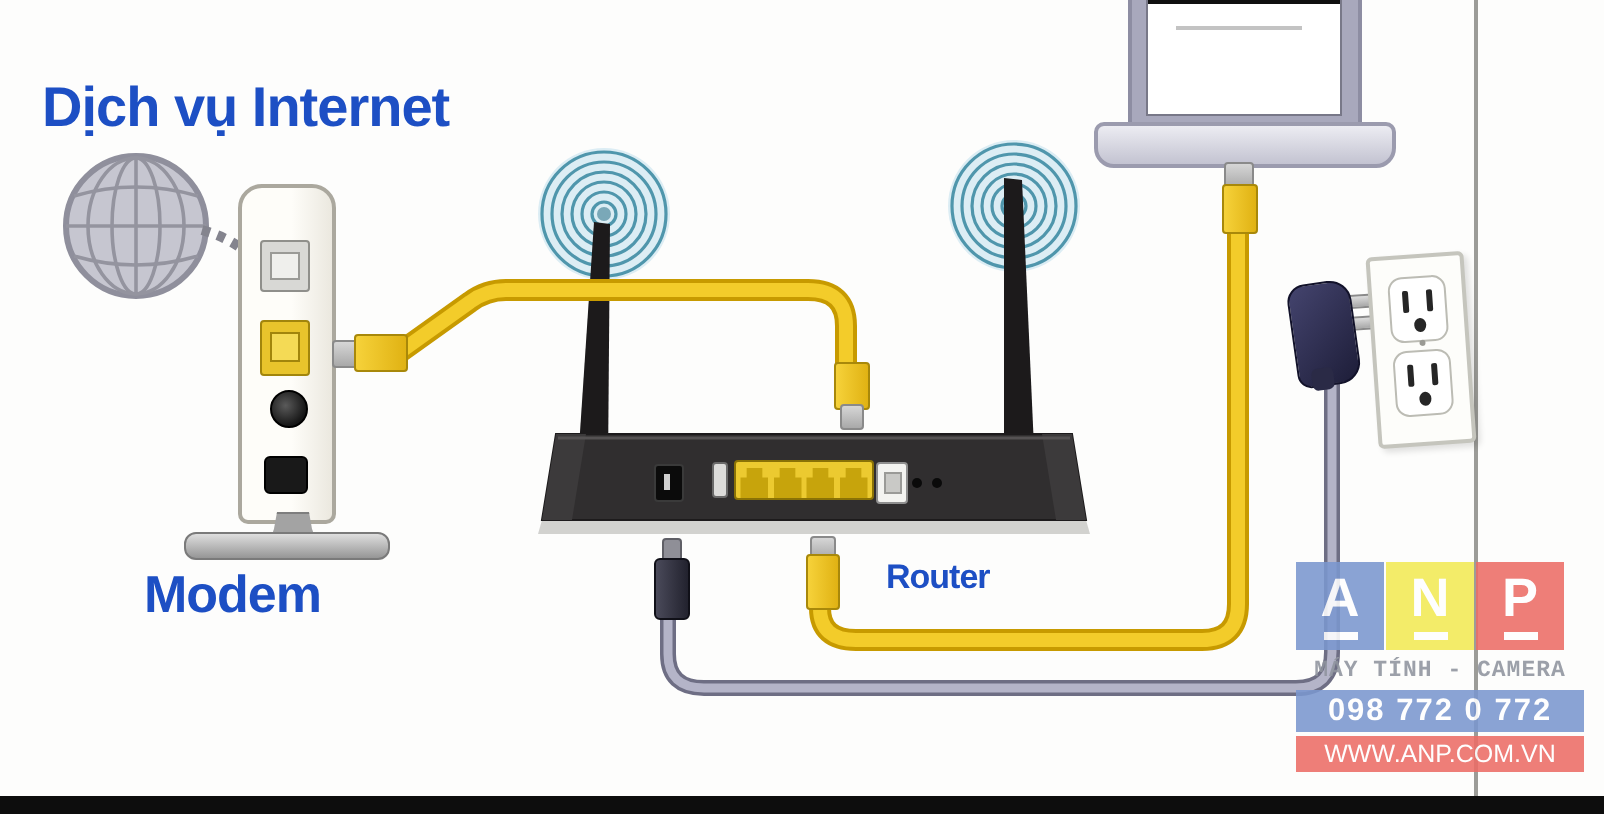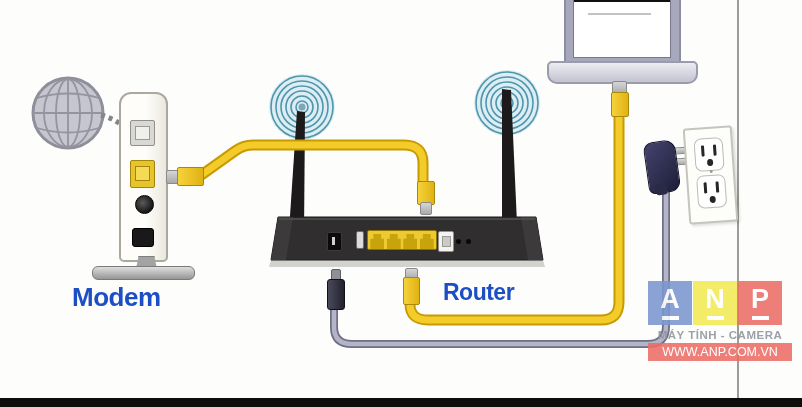--- a/index.html
+++ b/index.html
@@ -5,21 +5,21 @@
   html,body{margin:0;padding:0;background:#fff;}
   #canvas{
     position:relative;width:802px;height:407px;overflow:hidden;
     background:#fdfdfc;font-family:"Liberation Sans",sans-serif;
   }
   .abs{position:absolute;}
   
   .diagram-label{position:absolute;font-weight:bold;color:#1d4fc4;letter-spacing:-0.5px;}
   #title-label{left:21px;top:38px;font-size:28px;}
   #modem-label{left:72px;top:282px;font-size:26px;}
-  #router-label{left:443px;top:279px;font-size:23px;}
+  #router-label{left:443px;top:279px;font-size:17px;}
   
   #wall-line{left:737px;top:0;width:2px;height:398px;background:#9c9c98;}
   
   #modem-body{left:119px;top:92px;width:45px;height:166px;
     background:linear-gradient(to right,#fefdf9 55%,#ebe8df);
     border:2px solid #aba89e;border-radius:12px 12px 5px 5px;}
   #modem-port-top{left:130px;top:120px;width:23px;height:24px;background:#d8d8d5;
     border:1px solid #8f8f8b;border-radius:2px;}
   #modem-port-top::after{content:"";position:absolute;left:4px;top:5px;width:13px;height:12px;
     background:#efefec;border:1px solid #9a9a96;}
@@ -97,21 +97,21 @@
   .socket-screw{position:absolute;left:50%;top:41px;width:3px;height:3px;margin-left:-1px;border-radius:50%;background:#9a9a94;}
   
   #watermark{left:648px;top:281px;width:144px;opacity:0.88;}
   #logo-squares{display:flex;gap:1px;}
   .logo-square{width:44px;height:44px;display:flex;flex-direction:column;align-items:center;justify-content:center;
     color:#fff;font-weight:bold;font-size:27px;line-height:1;}
   .logo-underline{width:17px;height:4px;background:#fff;margin-top:3px;}
   #logo-square-a{background:#7b97cf;}
   #logo-square-n{background:#f2ea55;}
   #logo-square-p{background:#ec6d66;}
-  #logo-tagline{margin-top:4px;text-align:center;color:#8f949e;font-weight:bold;font-size:11.5px;letter-spacing:0.5px;}
+  #logo-tagline{margin-top:4px;text-align:center;color:#8f949e;font-weight:bold;font-size:11.5px;letter-spacing:0.5px;font-family:Liberation Mono, monospace;}
   #logo-phone{margin-top:3px;height:21px;background:#7b97cf;color:#fff;font-weight:bold;font-size:15.5px;
     letter-spacing:1px;display:flex;align-items:center;justify-content:center;}
   #logo-website{margin-top:2px;height:18px;background:#ec6d66;color:#fff;font-weight:normal;font-size:12.5px;
     display:flex;align-items:center;justify-content:center;}
   
   #bottom-bar{left:0;top:398px;width:802px;height:9px;background:#0d0d0d;}
   
   .z0{z-index:0;} .z1{z-index:1;} .z2{z-index:2;} .z3{z-index:3;} .z4{z-index:4;} .z5{z-index:5;}
 </style>
 </head>
@@ -180,20 +180,21 @@
       <path d="M 410 300 L 410 304 Q 410 320 428 320 L 601 320 Q 619 320 619 302 L 619 110" stroke="#c79a00" stroke-width="11"></path>
       <path d="M 410 300 L 410 304 Q 410 320 428 320 L 601 320 Q 619 320 619 302 L 619 110" stroke="#f3cc2a" stroke-width="7"></path>
     </g>
 
     <g fill="none" stroke-linecap="round" stroke-linejoin="round">
       <path d="M 334 303 L 334 327 Q 334 344 352 344 L 648 344 Q 666 344 666 326 L 666 188" stroke="#6e6e84" stroke-width="8"></path>
       <path d="M 334 303 L 334 327 Q 334 344 352 344 L 648 344 Q 666 344 666 326 L 666 188" stroke="#b4b4c8" stroke-width="4.5"></path>
     </g>
   </svg>
 
+  <div class="diagram-label z3" id="title-label">Dịch vụ Internet</div>
 
   <div class="abs z2" id="modem-body"></div>
   <div class="abs z2" id="modem-port-top"></div>
   <div class="abs z2" id="modem-port-eth"></div>
   <div class="abs z2" id="modem-knob"></div>
   <div class="abs z2" id="modem-port-power"></div>
   <div class="abs z2" id="modem-stand-neck"></div>
   <div class="abs z2" id="modem-stand-base"></div>
   <div class="diagram-label z3" id="modem-label">Modem</div>
 
@@ -258,18 +259,19 @@
       <div class="logo-square" id="logo-square-n">
         <span>N</span>
         <div class="logo-underline"></div>
       </div>
       <div class="logo-square" id="logo-square-p">
         <span>P</span>
         <div class="logo-underline"></div>
       </div>
     </div>
     <div id="logo-tagline">MÁY TÍNH - CAMERA</div>
+    <div id="logo-phone">098 772 0 772</div>
     <div id="logo-website">WWW.ANP.COM.VN</div>
   </div>
 
   <div class="abs z5" id="bottom-bar"></div>
 
 </div>
 
 </body></html>

